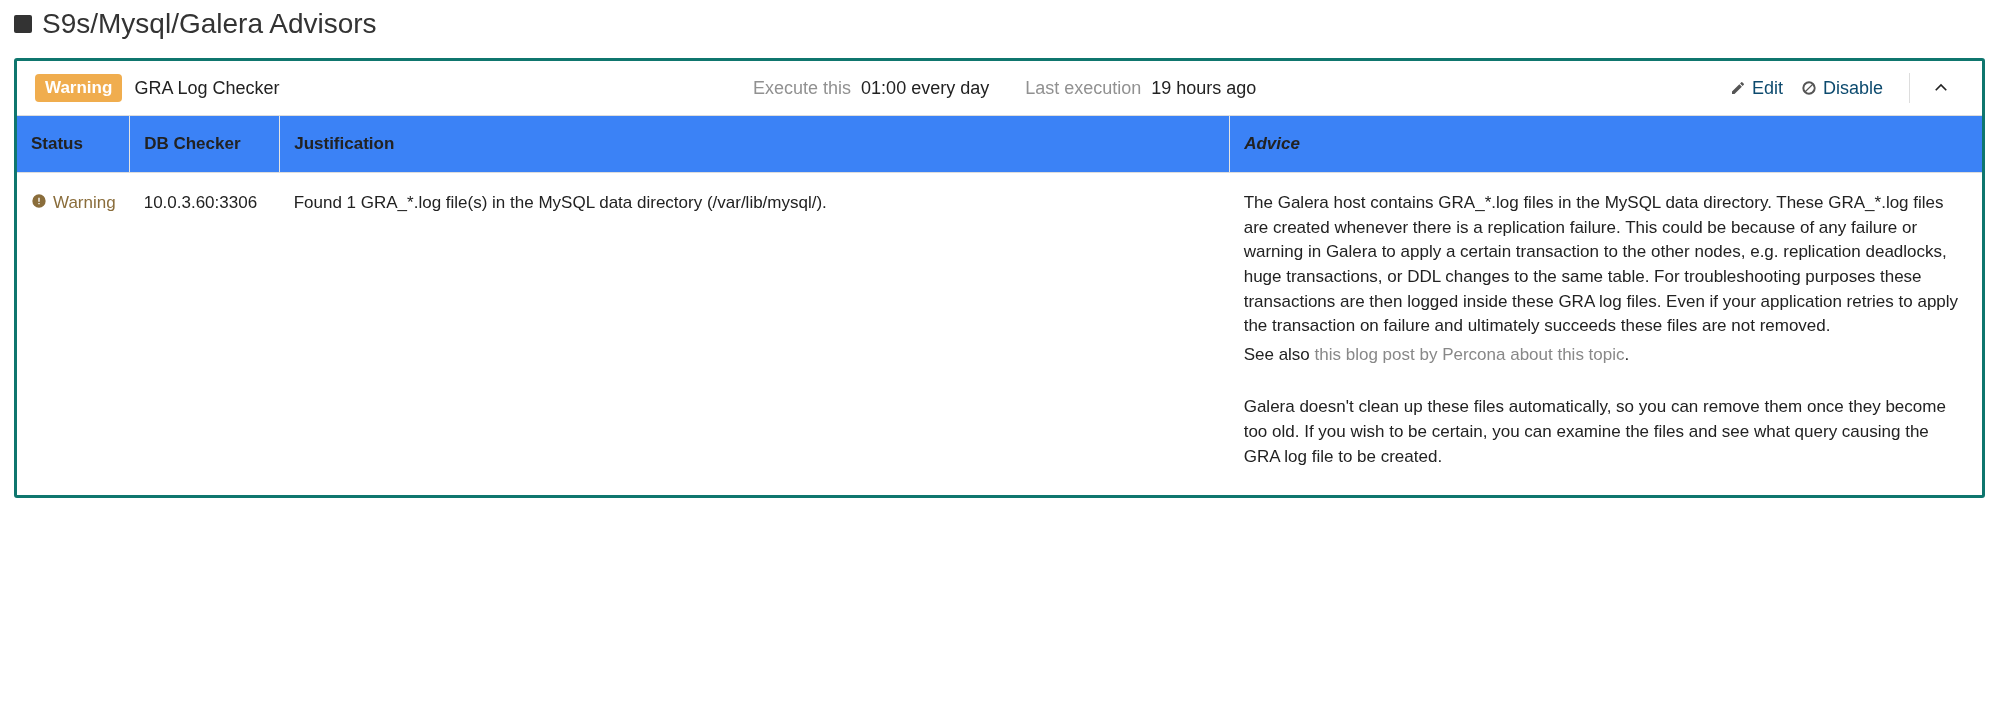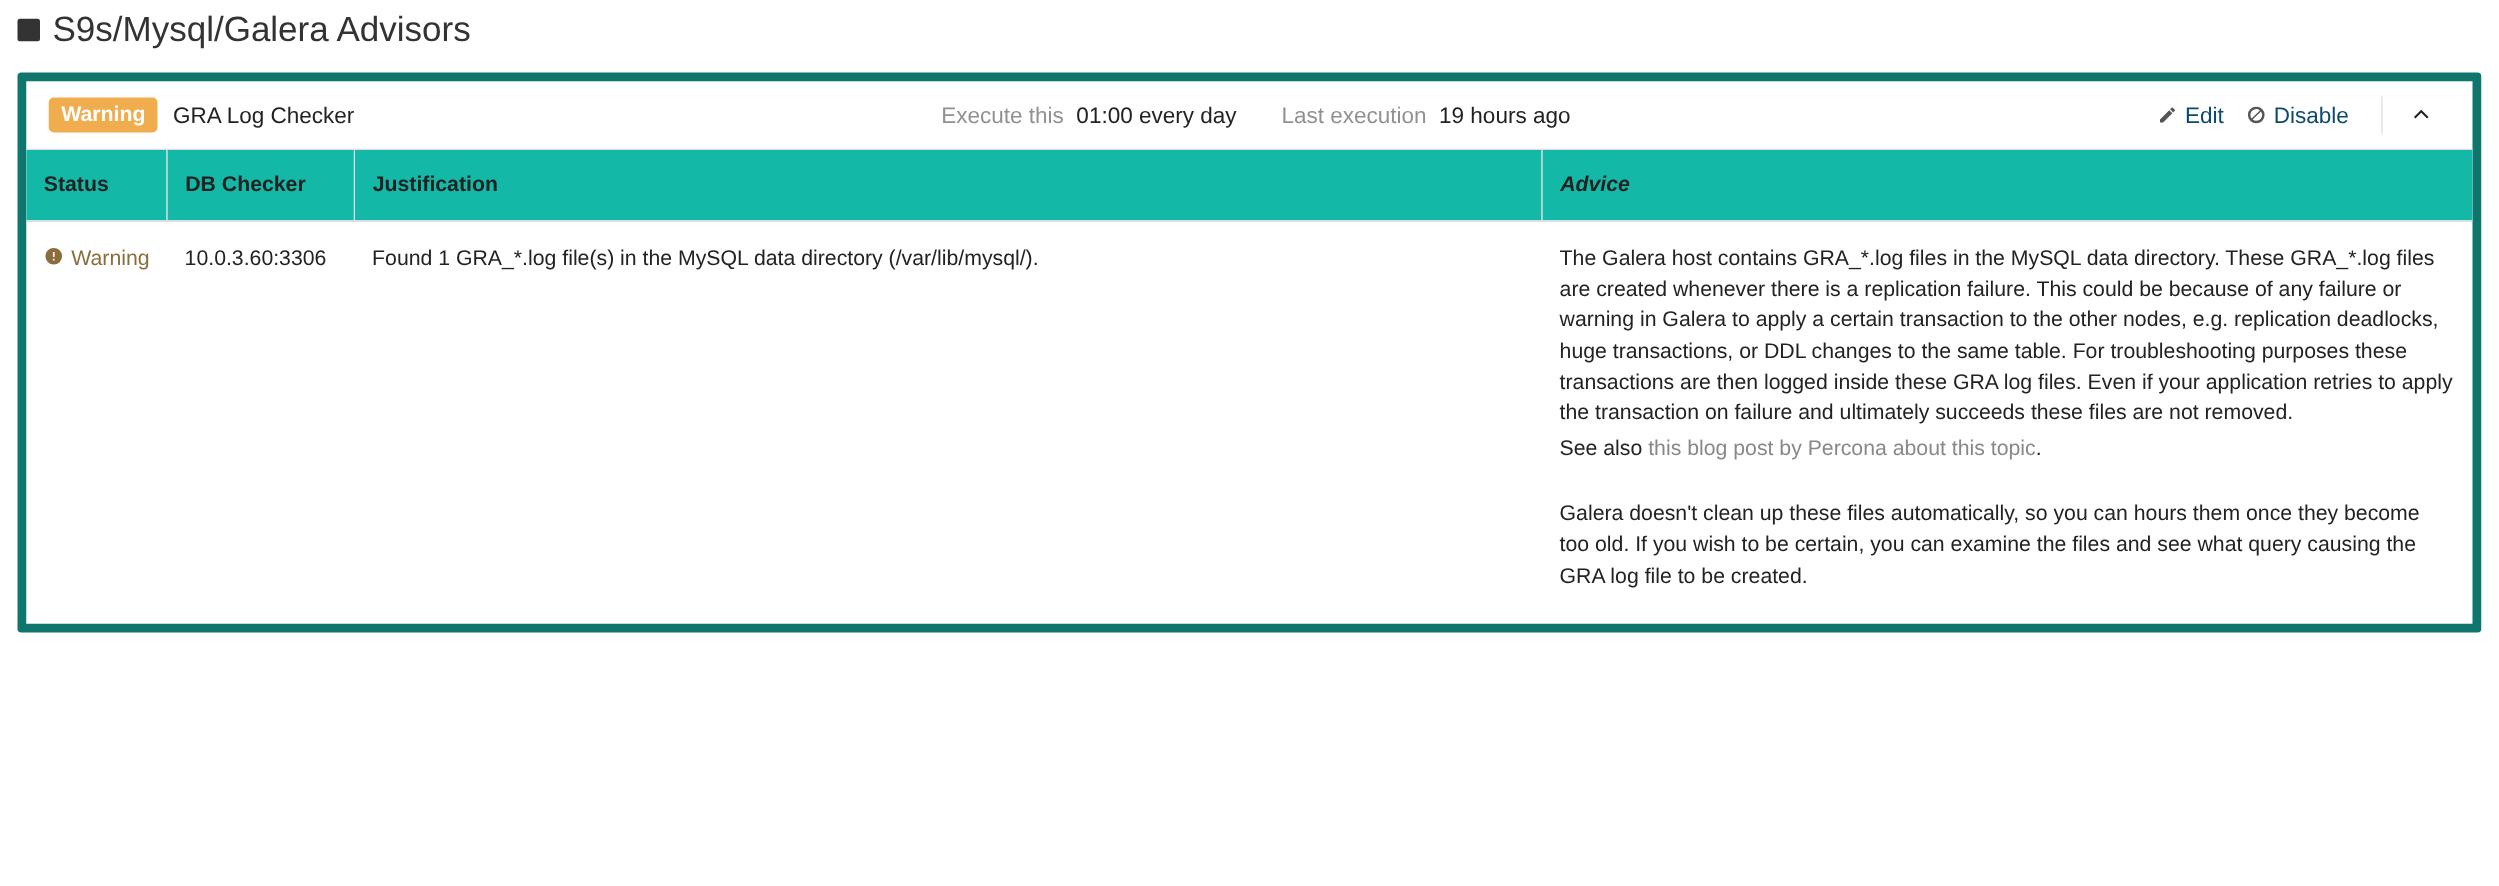--- a/index.html
+++ b/index.html
@@ -26,21 +26,21 @@
   }
   .page-title .stop-icon {
     width: 18px;
     height: 18px;
     background: #333;
     display: inline-block;
     border-radius: 2px;
   }
 
   .panel {
-    border: 7px solid #0f766e;
+    border: 3px solid #0f766e;
     border-radius: 3px;
     overflow: hidden;
     margin: 0 2px;
   }
 
   .panel-header {
     display: flex;
     align-items: center;
     padding: 12px 18px;
     border-bottom: 1px solid #ddd;
@@ -81,21 +81,21 @@
     display:flex; align-items:center;
     cursor:pointer;
   }
   .collapse-toggle svg { width:18px; height:18px; stroke:#222; fill:none; stroke-width:2.2; }
 
   table.advisor {
     width:100%;
     border-collapse: collapse;
   }
   table.advisor thead th {
-    background:#14b8a6;
+    background:#3b82f6;
     text-align:left;
     font-weight:700;
     font-size:17px;
     padding: 18px 14px;
     border-bottom:1px solid #ddd;
     border-right:1px solid #e3e3e3;
   }
   table.advisor thead th:last-child { border-right:none;font-style:italic; }
   table.advisor tbody td {
     vertical-align: top;
@@ -185,20 +185,20 @@
               <span class="warn-text">Warning</span>
             </div>
           </td>
           <td>10.0.3.60:3306</td>
           <td>Found 1 GRA_*.log file(s) in the MySQL data directory (/var/lib/mysql/).</td>
           <td class="advice">
             <p>The Galera host contains GRA_*.log files in the MySQL data directory. These GRA_*.log files are created whenever there is a replication failure. This could be because of any failure or warning in Galera to apply a certain transaction to the other nodes, e.g. replication deadlocks, huge transactions, or DDL changes to the same table. For troubleshooting purposes these transactions are then logged inside these GRA log files. Even if your application retries to apply the transaction on failure and ultimately succeeds these files are not removed.</p>
             <p>
               <span>See also </span><a href="#" class="inline-link">this blog post by Percona about this topic</a>.
             </p>
-            <p class="para2">Galera doesn't clean up these files automatically, so you can hours them once they become too old. If you wish to be certain, you can examine the files and see what query causing the GRA log file to be created.</p>
+            <p class="para2">Galera doesn't clean up these files automatically, so you can remove them once they become too old. If you wish to be certain, you can examine the files and see what query causing the GRA log file to be created.</p>
           </td>
         </tr>
       </tbody>
     </table>
 
   </div>
 </div>
 
 </body></html>

